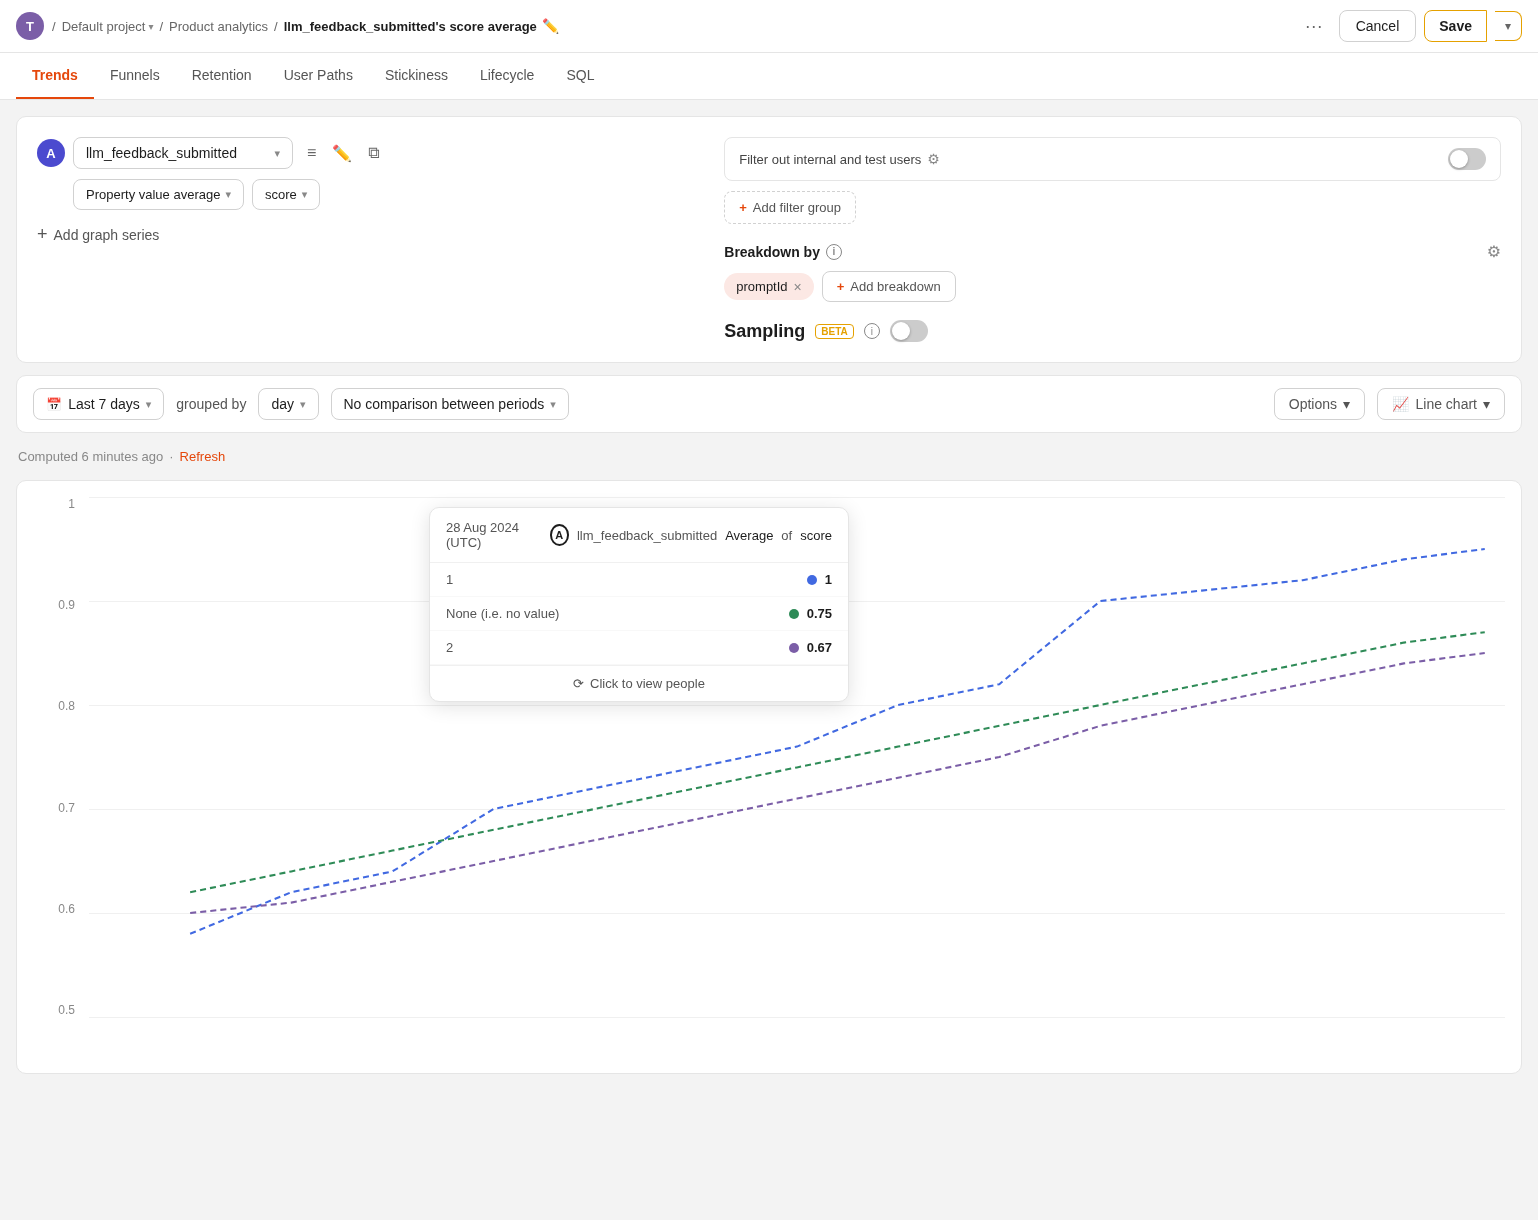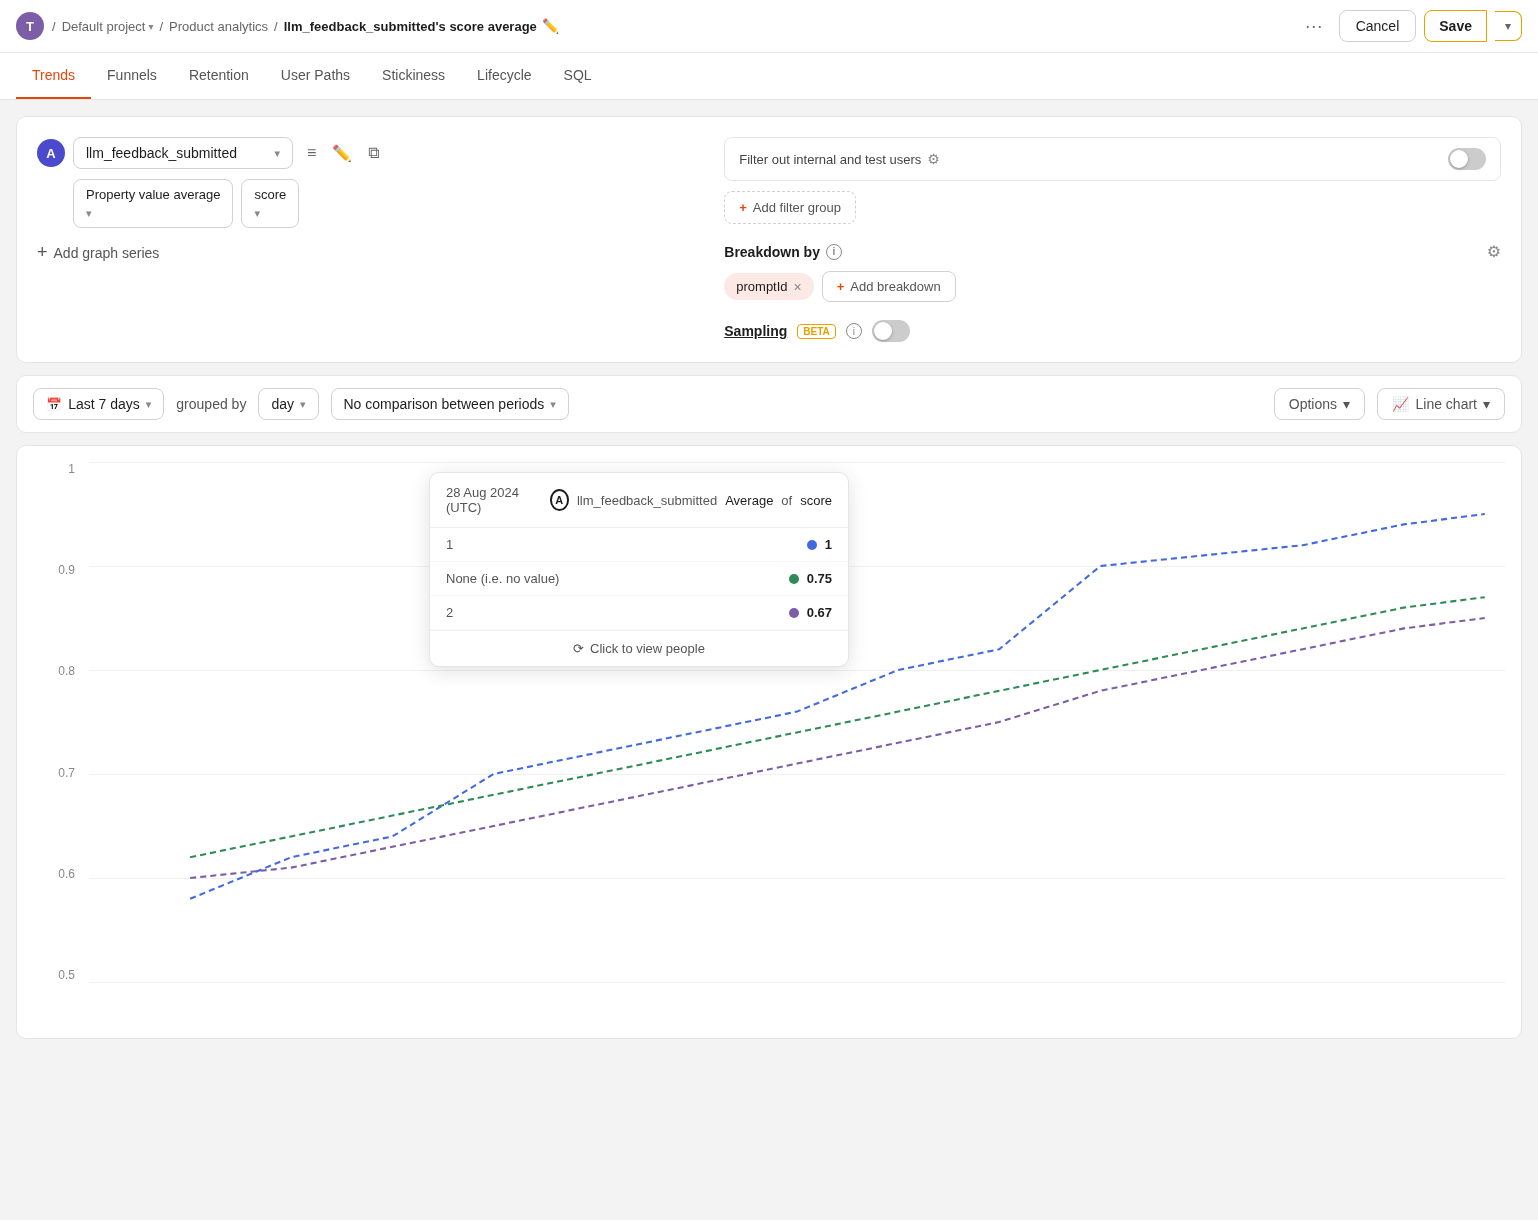--- a/index.html
+++ b/index.html
@@ -15,41 +15,41 @@
     .edit-icon { color: #888; cursor: pointer; font-size: 14px; }
     .header-actions { display: flex; align-items: center; gap: 8px; margin-left: auto; }
     .btn-more { background: none; border: none; cursor: pointer; padding: 4px 8px; font-size: 18px; color: #666; border-radius: 6px; }
     .btn-cancel { background: #fff; border: 1px solid #d1d1d1; border-radius: 8px; padding: 7px 16px; cursor: pointer; font-size: 14px; color: #1d1d1d; text-align: center; }
     .btn-save { background: #fff; border: 1px solid #e5a100; border-radius: 8px 0 0 8px; padding: 7px 14px; cursor: pointer; font-size: 14px; font-weight: 600; color: #1d1d1d; }
     .btn-save-arrow { background: #fff; border: 1px solid #e5a100; border-left: none; border-radius: 0 8px 8px 0; padding: 7px 10px; cursor: pointer; font-size: 12px; color: #666; }
 
     
     .nav-tabs { display: flex; align-items: center; padding: 0 16px; background: #fff; border-bottom: 1px solid #e5e5e5; gap: 0; }
     .nav-tab { padding: 14px 16px; cursor: pointer; font-size: 14px; color: #555; border-bottom: 2px solid transparent; white-space: nowrap; text-decoration: none; display: block; }
-    .nav-tab.active { color: #e5470b; border-bottom-color: #e5470b; font-weight: 400; }
+    .nav-tab.active { color: #e5470b; border-bottom-color: #e5470b; font-weight: 700; }
 
     
     .main { padding: 16px; display: flex; flex-direction: column; gap: 12px; }
 
     
     .card { background: #fff; border-radius: 10px; border: 1px solid #e5e5e5; padding: 20px; }
 
     
     .series-filters-row { display: flex; gap: 40px; }
     .series-section { flex: 1; }
     .filters-section { flex: 1.2; }
     .section-title { font-size: 14px; font-weight: 600; color: #1d1d1d; margin-bottom: 14px; }
     .series-row { display: flex; align-items: center; gap: 8px; margin-bottom: 10px; }
     .series-label-circle { width: 28px; height: 28px; border-radius: 50%; background: #4b4acf; color: #fff; display: flex; align-items: center; justify-content: center; font-size: 13px; font-weight: 700; flex-shrink: 0; }
     .series-event-select { display: flex; align-items: center; gap: 6px; border: 1px solid #d1d1d1; border-radius: 8px; padding: 7px 12px; cursor: pointer; background: #fff; font-size: 14px; min-width: 220px; }
     .series-event-select .chevron { color: #888; font-size: 11px; margin-left: auto; }
     .series-icons { display: flex; gap: 4px; }
     .series-icon-btn { background: none; border: none; cursor: pointer; color: #666; font-size: 16px; padding: 4px 6px; border-radius: 6px; }
     .series-sub-row { display: flex; gap: 8px; margin-left: 36px; }
-    .select-pill { display: flex; gap: 5px; border: 1px solid #d1d1d1; border-radius: 8px; padding: 7px 12px; cursor: pointer; background: #fff; font-size: 13px; flex-direction: column; }
+    .select-pill { display: flex; align-items: center; gap: 5px; border: 1px solid #d1d1d1; border-radius: 8px; padding: 7px 12px; cursor: pointer; background: #fff; font-size: 13px; }
     .select-pill .chevron { color: #888; font-size: 11px; }
     .add-series-btn { display: flex; align-items: center; gap: 6px; color: #555; cursor: pointer; padding: 8px 0; font-size: 14px; margin-top: 6px; background: none; border: none; }
     .formula-btn { display: flex; align-items: center; gap: 6px; color: #555; cursor: pointer; font-size: 13px; padding: 4px 8px; border-radius: 6px; background: none; border: none; }
     .series-header-row { display: flex; align-items: center; justify-content: space-between; margin-bottom: 14px; }
 
     
     .filter-row { display: flex; align-items: center; justify-content: space-between; border: 1px solid #e5e5e5; border-radius: 8px; padding: 10px 14px; margin-bottom: 10px; }
     .filter-label { font-size: 13px; color: #444; display: flex; align-items: center; gap: 6px; }
     .filter-gear { color: #888; font-size: 14px; }
     .toggle { width: 38px; height: 22px; border-radius: 11px; background: #ccc; position: relative; cursor: pointer; display: inline-block; flex-shrink: 0; }
@@ -63,21 +63,21 @@
     .info-icon { width: 16px; height: 16px; border-radius: 50%; border: 1px solid #888; display: inline-flex; align-items: center; justify-content: center; font-size: 10px; color: #888; cursor: pointer; }
     .breakdown-pills-row { display: flex; align-items: center; gap: 8px; flex-wrap: wrap; }
     .breakdown-pill { display: flex; align-items: center; gap: 6px; background: #fce8e4; border-radius: 20px; padding: 6px 12px; font-size: 13px; color: #1d1d1d; }
     .breakdown-pill .remove { cursor: pointer; color: #888; font-size: 14px; border: none; background: none; line-height: 1; }
     .add-breakdown-btn { display: flex; align-items: center; gap: 6px; border: 1px solid #d1d1d1; border-radius: 8px; padding: 7px 14px; color: #555; cursor: pointer; font-size: 13px; background: none; }
     .add-breakdown-btn .plus { color: #e5470b; font-weight: 700; }
     .gear-settings { font-size: 16px; color: #888; cursor: pointer; }
 
     
     .sampling-row { display: flex; align-items: center; gap: 10px; margin-top: 18px; }
-    .sampling-label { font-size: 14px; font-weight: 600; color: #1d1d1d; text-decoration: underline; }
+    .sampling-label { font-size: 18px; font-weight: 600; color: #1d1d1d; }
     .beta-badge { border: 1px solid #e5a100; border-radius: 4px; padding: 1px 5px; font-size: 10px; color: #e5a100; font-weight: 600; }
 
     
     .toolbar-row { display: flex; align-items: center; gap: 12px; background: #fff; border-radius: 10px; border: 1px solid #e5e5e5; padding: 12px 16px; }
     .toolbar-select { display: flex; align-items: center; gap: 6px; border: 1px solid #d1d1d1; border-radius: 8px; padding: 7px 12px; cursor: pointer; background: #fff; font-size: 14px; }
     .toolbar-select .icon { color: #555; font-size: 13px; }
     .toolbar-select .chevron { color: #888; font-size: 11px; }
     .toolbar-label { font-size: 14px; color: #555; }
     .toolbar-spacer { flex: 1; }
     .options-btn { display: flex; align-items: center; gap: 6px; border: 1px solid #d1d1d1; border-radius: 8px; padding: 7px 14px; cursor: pointer; background: #fff; font-size: 14px; color: #555; }
@@ -245,20 +245,25 @@
       <span>Options</span>
       <span>▾</span>
     </div>
     <div class="line-chart-btn">
       <span>📈</span>
       <span>Line chart</span>
       <span>▾</span>
     </div>
   </div>
 
+  <div class="computed-row">
+    <span>Computed 6 minutes ago</span>
+    <span>·</span>
+    <a class="refresh-link">Refresh</a>
+  </div>
 
   <div class="chart-area">
     <div class="chart-inner">
 
       <div class="y-axis">
         <span class="y-label">1</span>
         <span class="y-label">0.9</span>
         <span class="y-label">0.8</span>
         <span class="y-label">0.7</span>
         <span class="y-label">0.6</span>

